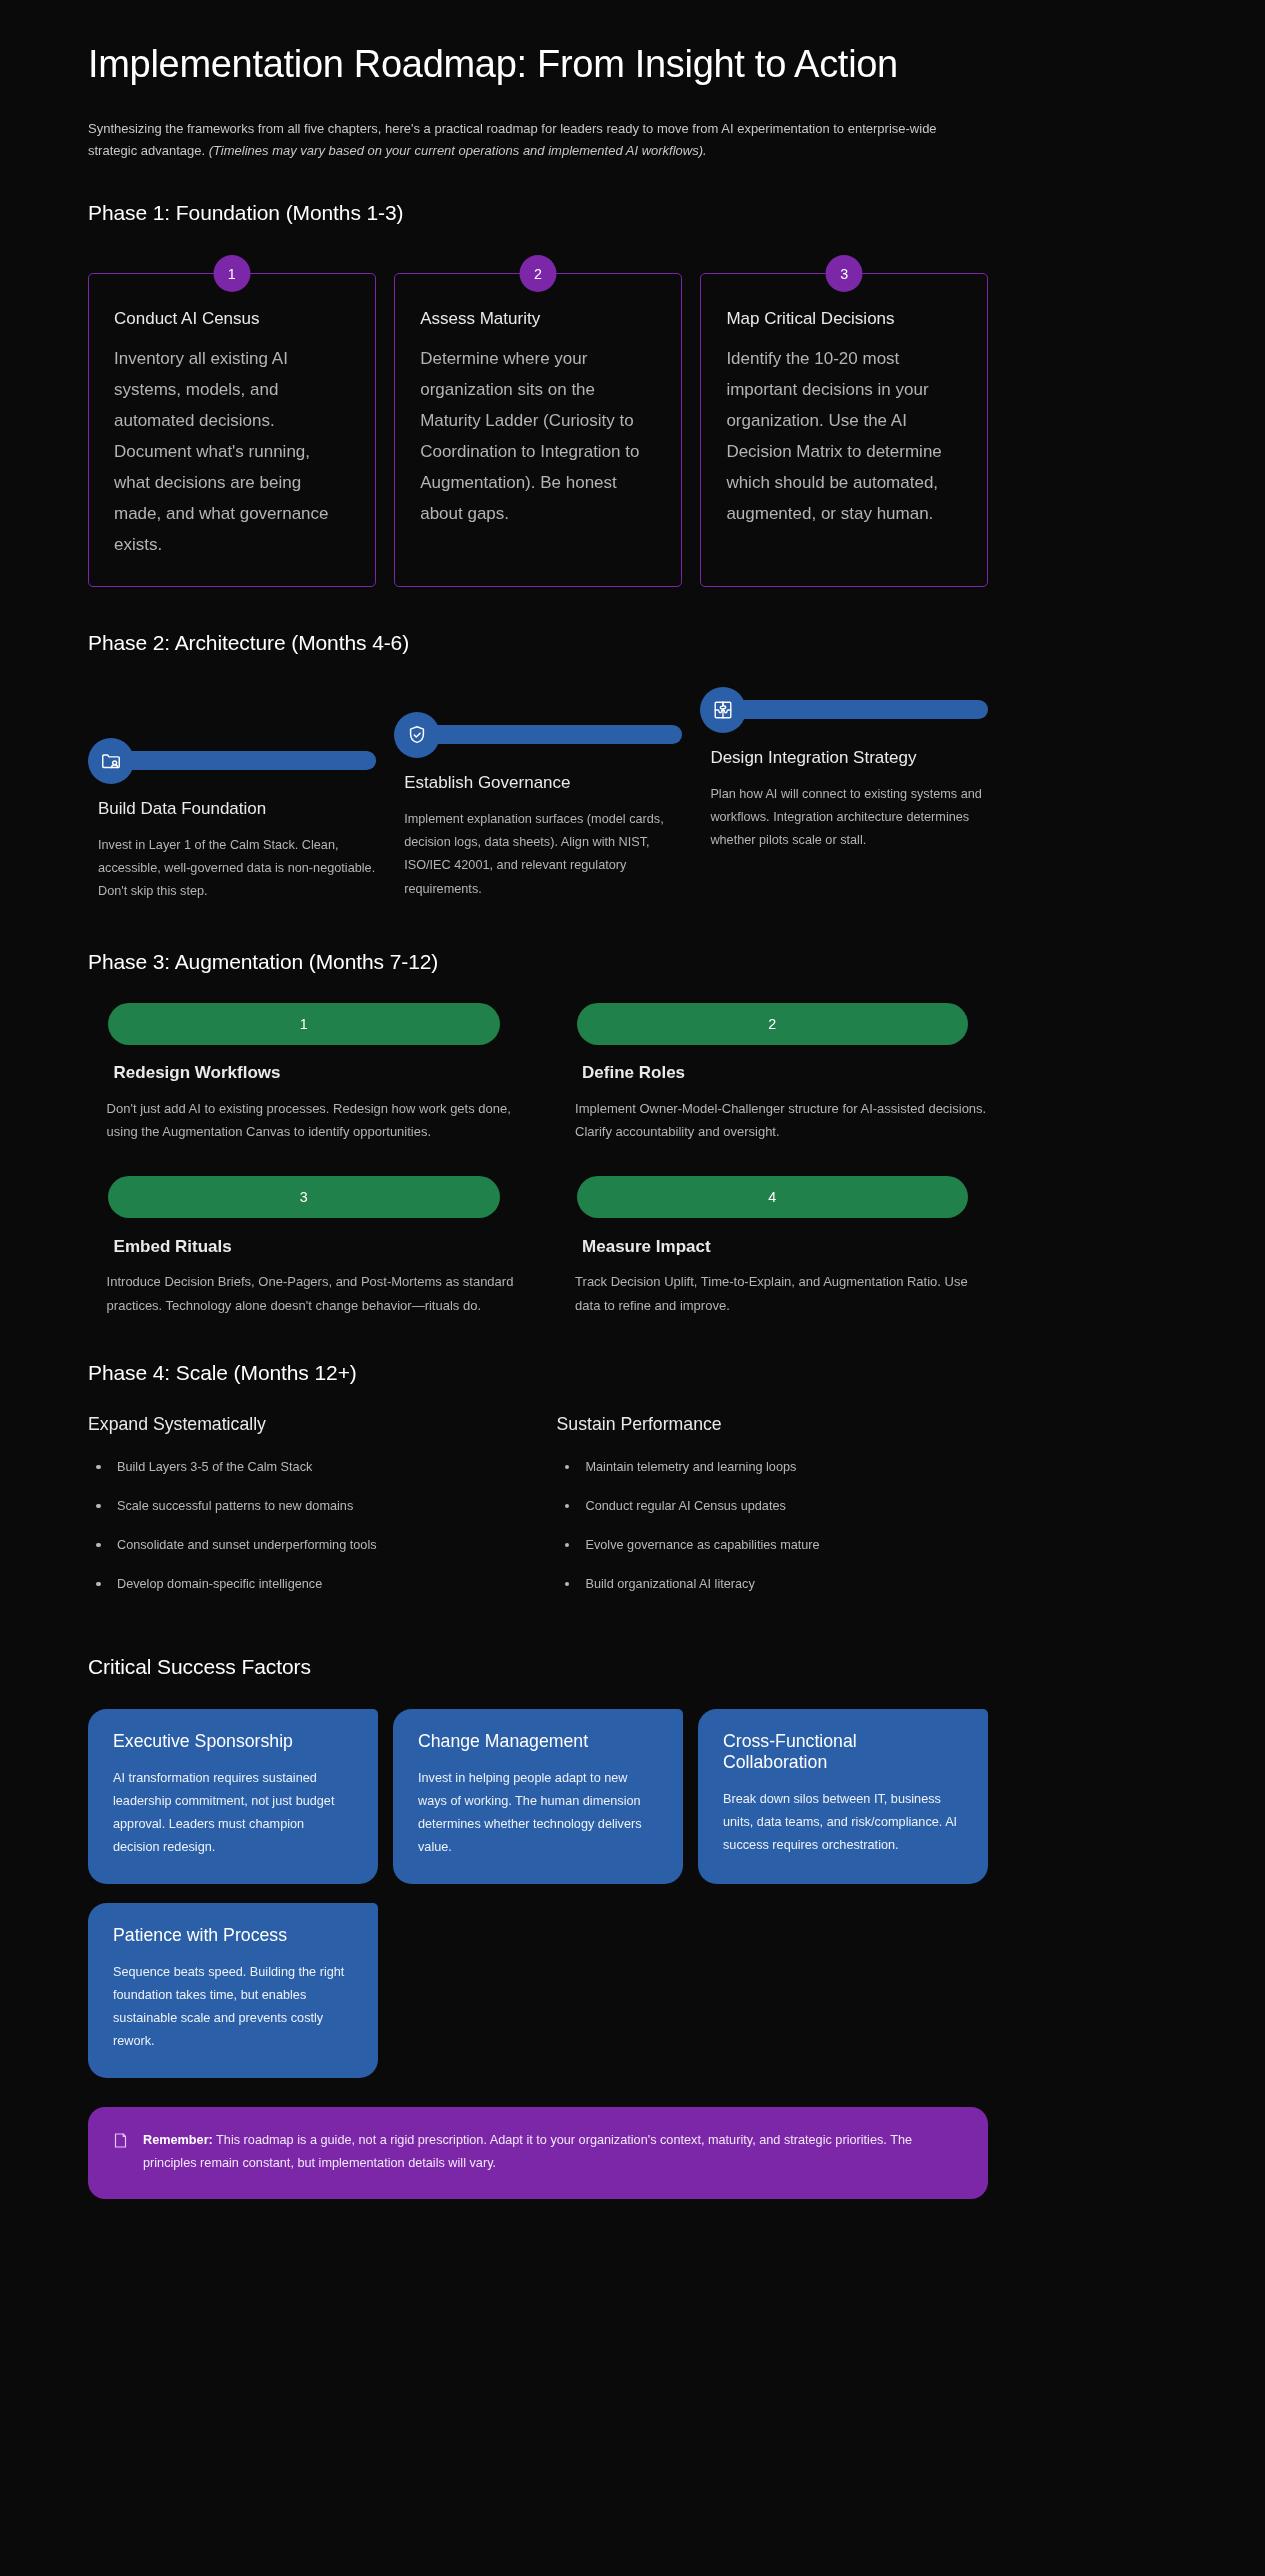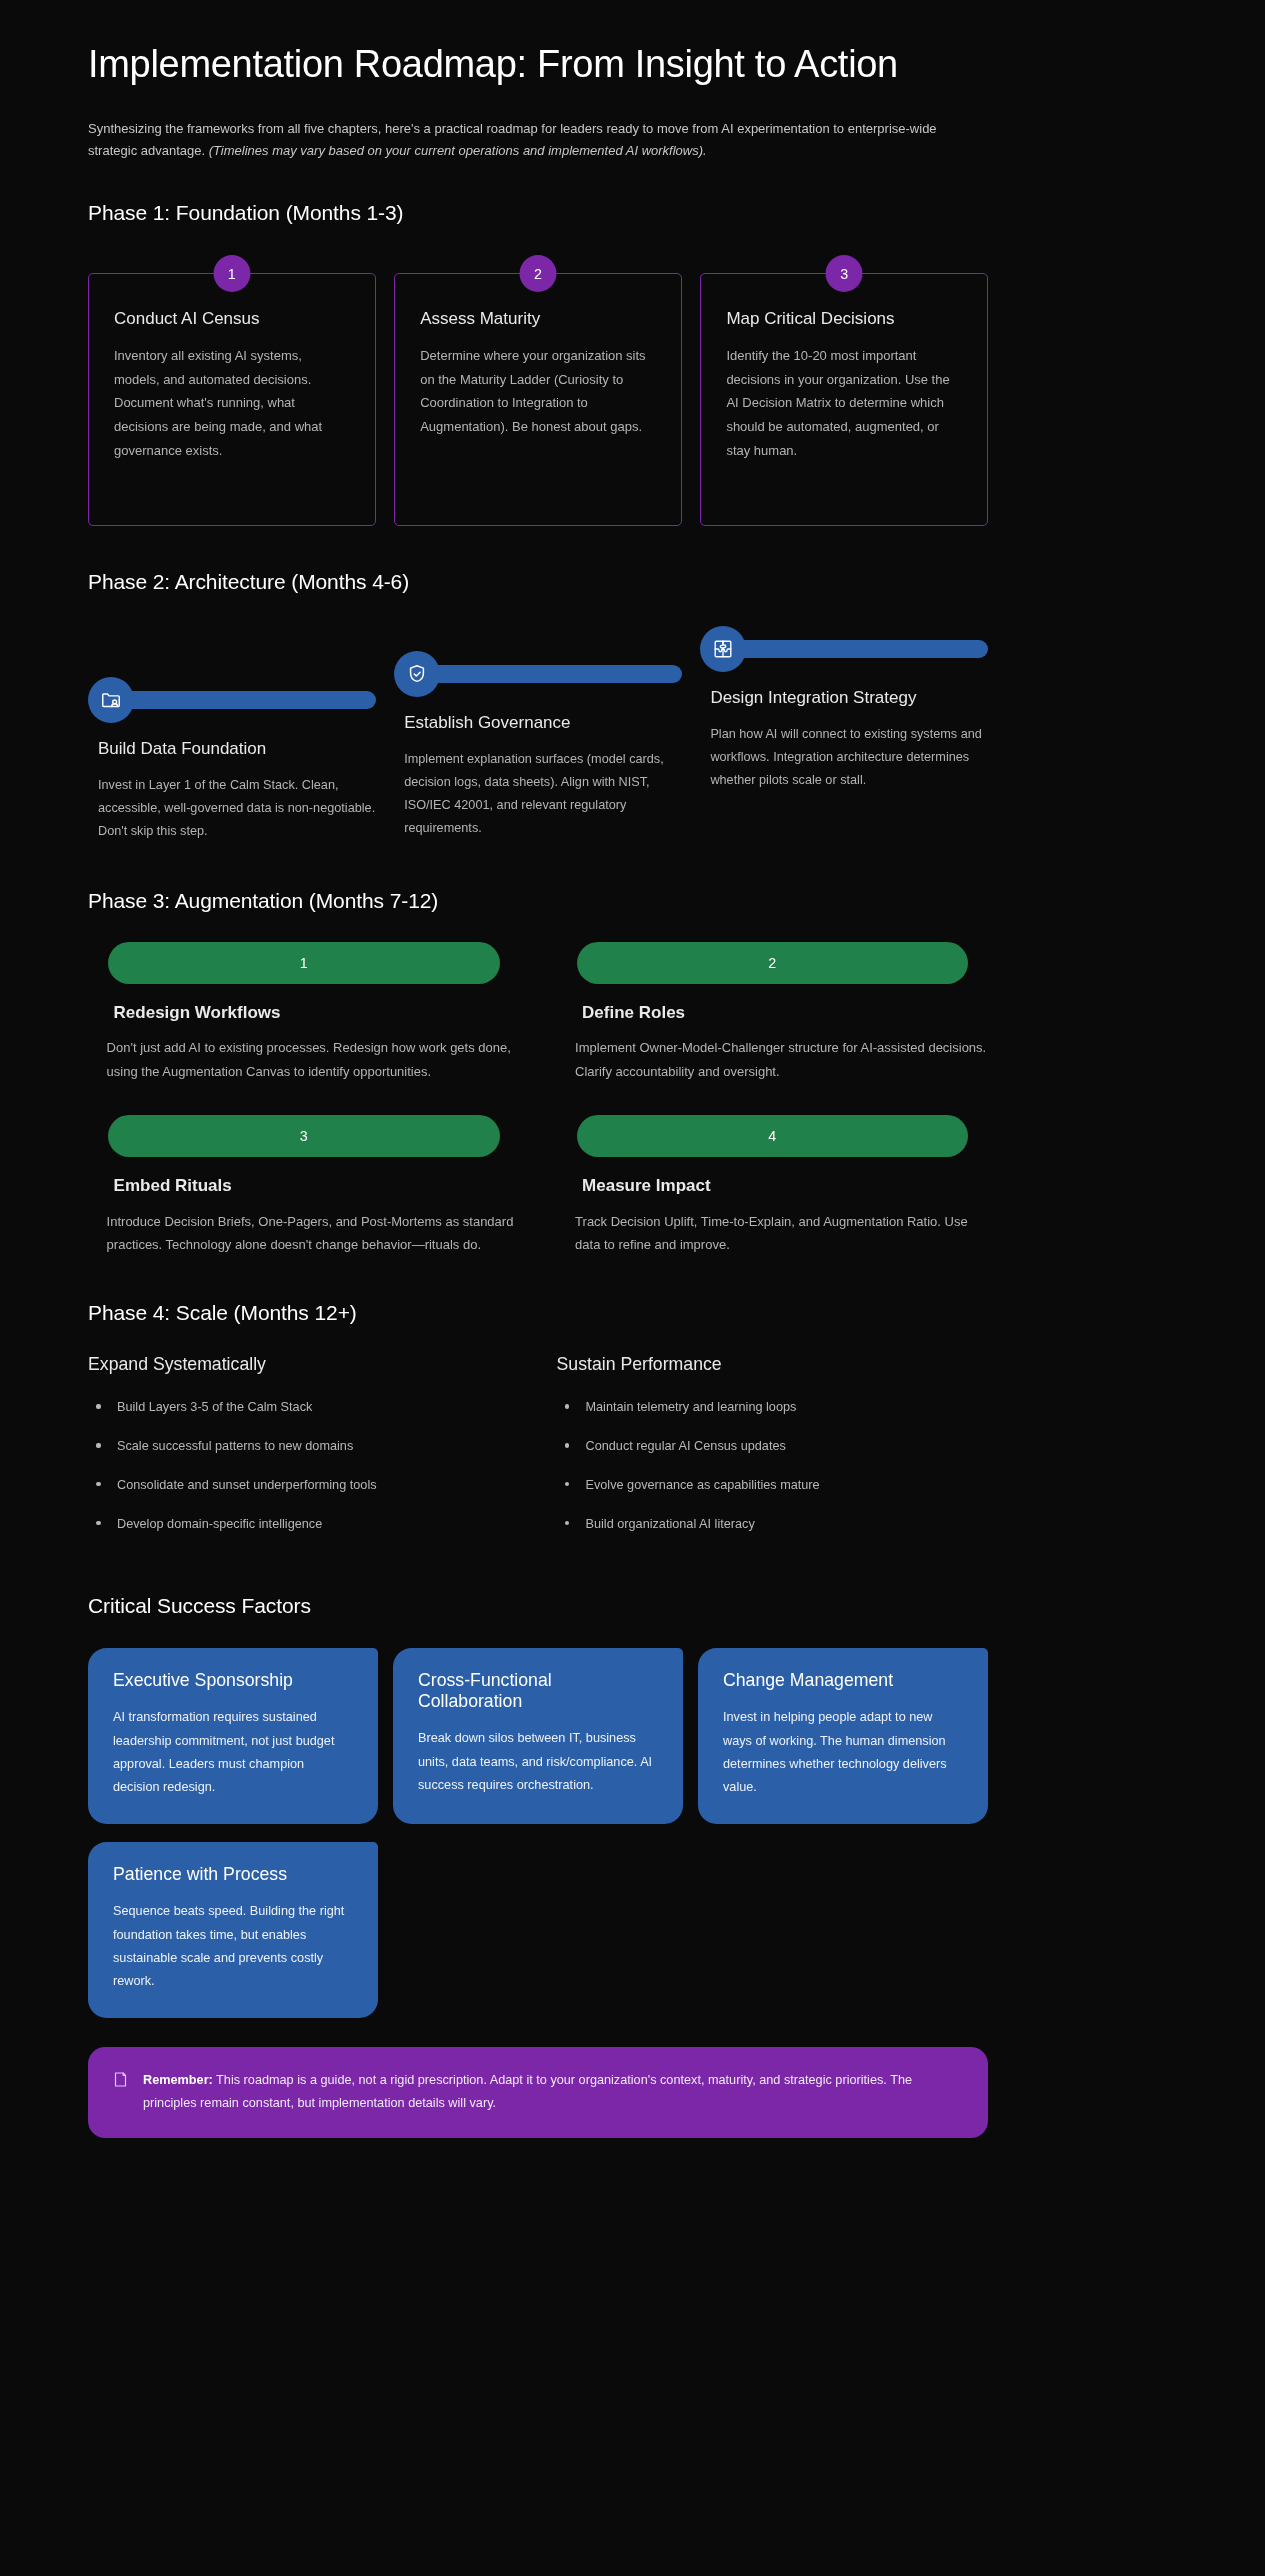--- a/index.html
+++ b/index.html
@@ -83,21 +83,21 @@
     line-height: 1;
   }
   .p1-card h3 {
     color: #eaeaea;
     font-size: 17px;
     font-weight: 400;
     margin-bottom: 15px;
   }
   .p1-card p {
     color: #b4b4b4;
-    font-size: 13px;
+    font-size: 17px;
     line-height: 1.82;
   }
 
   
   .p2-wrap { position: relative; margin-bottom: 46px; }
   .p2-grid {
     display: grid;
     grid-template-columns: repeat(3, 1fr);
     gap: 18.6px;
     align-items: start;
@@ -403,27 +403,27 @@
 
   <h2 class="section-title">Critical Success Factors</h2>
   <div class="csf-grid">
 
     <div class="csf-card">
       <h3>Executive Sponsorship</h3>
       <p>AI transformation requires sustained leadership commitment, not just budget approval. Leaders must champion decision redesign.</p>
     </div>
 
     <div class="csf-card">
+      <h3>Change Management</h3>
+      <p>Invest in helping people adapt to new ways of working. The human dimension determines whether technology delivers value.</p>
+    </div>
+
+    <div class="csf-card">
       <h3>Cross-Functional Collaboration</h3>
       <p>Break down silos between IT, business units, data teams, and risk/compliance. AI success requires orchestration.</p>
-    </div>
-
-    <div class="csf-card">
-      <h3>Change Management</h3>
-      <p>Invest in helping people adapt to new ways of working. The human dimension determines whether technology delivers value.</p>
     </div>
 
     <div class="csf-card">
       <h3>Patience with Process</h3>
       <p>Sequence beats speed. Building the right foundation takes time, but enables sustainable scale and prevents costly rework.</p>
     </div>
 
   </div>
 
   <div class="remember">

